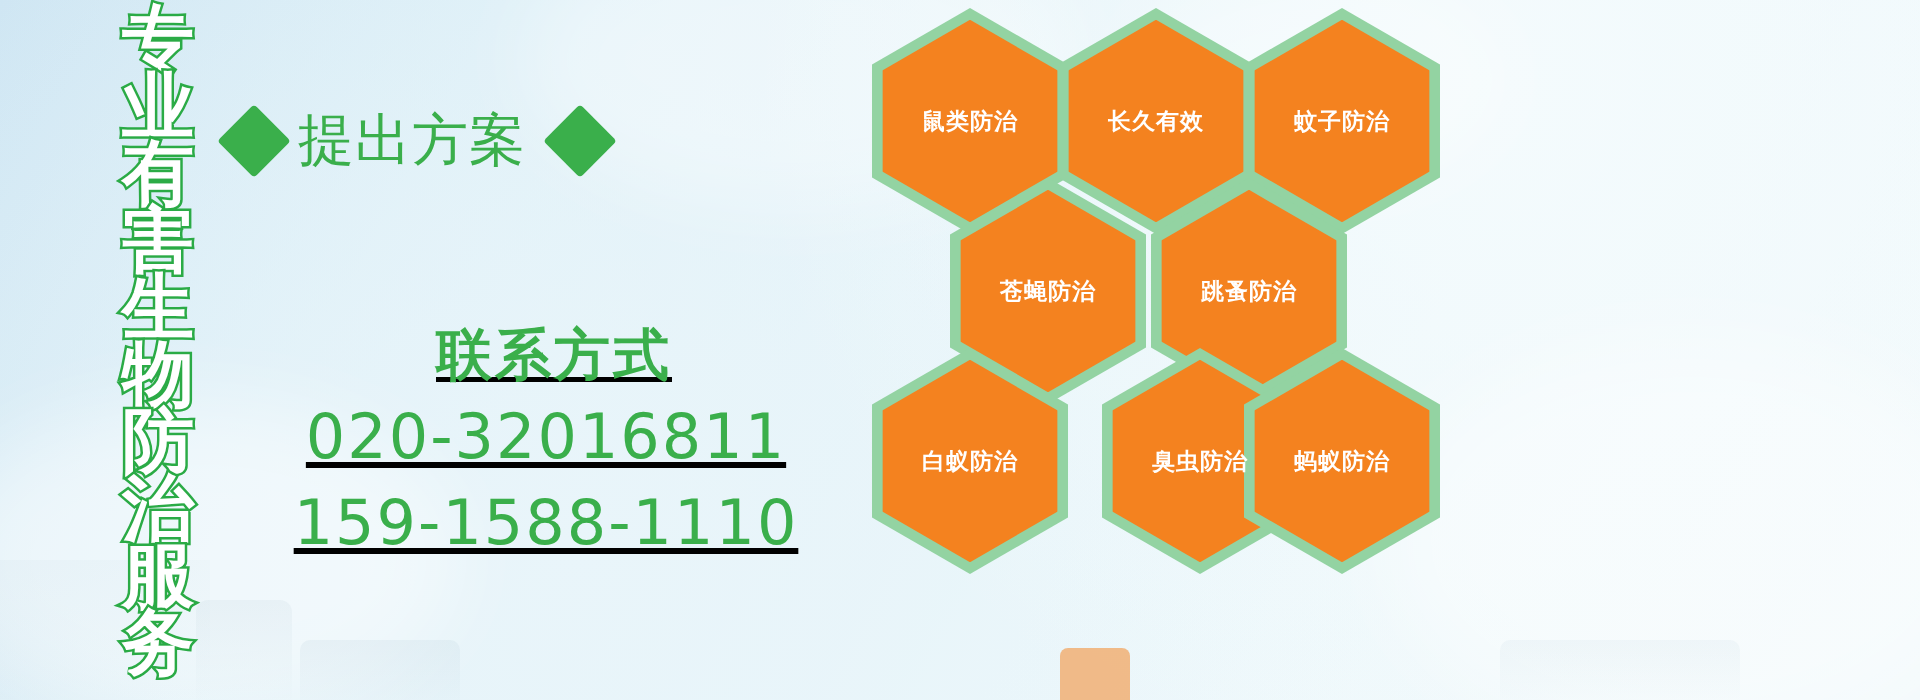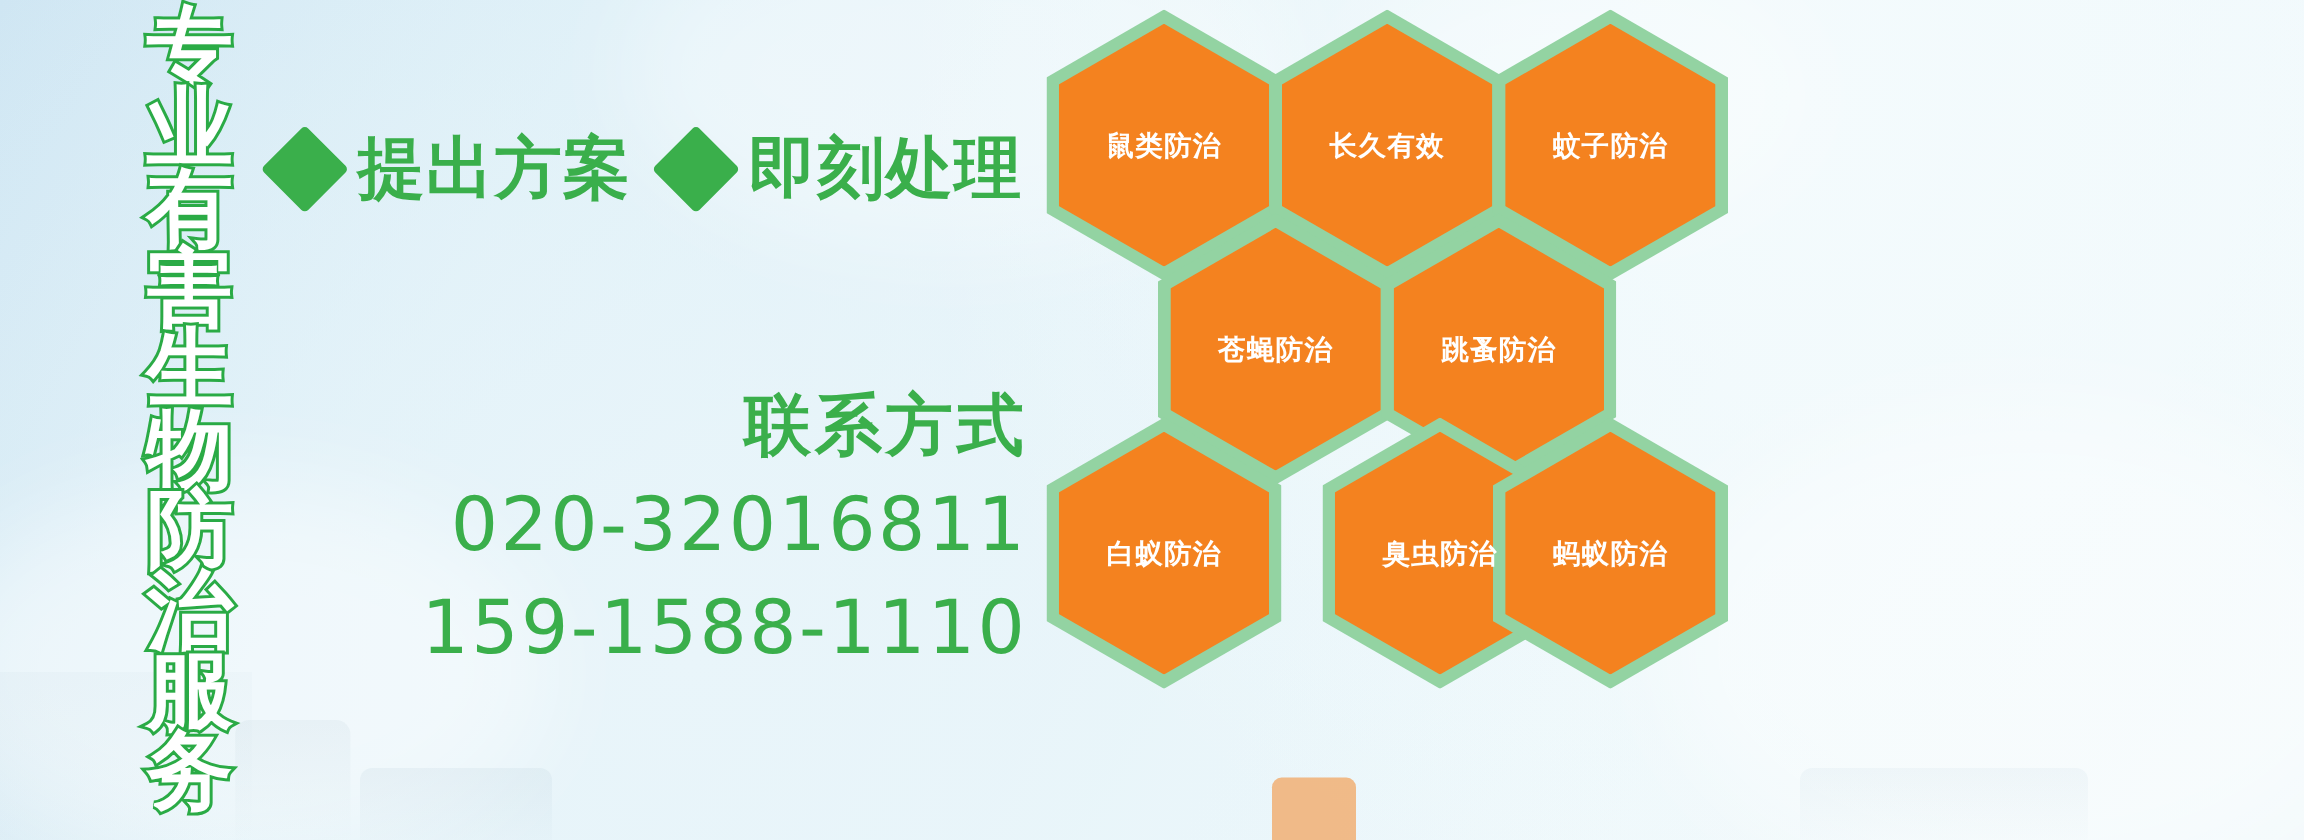--- a/index.html
+++ b/index.html
@@ -90,35 +90,36 @@
     width: 52px;
     height: 52px;
     background: #3aaf4b;
     transform: rotate(45deg);
     border-radius: 4px;
     flex: none;
     margin-right: 18px;
   }
   .feature-label {
     font-size: 56px;
-    font-weight: 700;
+    font-weight: 400;
     color: #3aaf4b;
     font-family: "DejaVu Sans", "Liberation Sans", sans-serif;
     letter-spacing: 1px;
     white-space: nowrap;
   }
   .feature-gap { width: 28px; flex: none; }
 
   
   #contact {
     position: absolute;
     left: 236px;
     top: 316px;
     width: 620px;
-    text-align: right;
+    text-align: center;
+    text-decoration: underline;
   }
   #contact-title {
     font-size: 56px;
     font-weight: 700;
     color: #3aaf4b;
     font-family: "DejaVu Sans", "Liberation Sans", sans-serif;
     letter-spacing: 3px;
     line-height: 78px;
     padding-left: 16px;
   }
@@ -168,21 +169,21 @@
     font-family: "DejaVu Sans", "Liberation Sans", sans-serif;
     letter-spacing: 1px;
     white-space: nowrap;
     z-index: 2;
   }
 
   
   .hex.r1c1 { left: 14px;  top: 8px; }
   .hex.r1c2 { left: 200px; top: 8px; }
   .hex.r1c3 { left: 386px; top: 8px; }
-  .hex.r2c1 { left: 107px; top: 178px; }
+  .hex.r2c1 { left: 92px; top: 178px; }
   .hex.r2c2 { left: 293px; top: 178px; }
   .hex.r3c1 { left: 14px;  top: 348px; }
   .hex.r3c2 { left: 200px; top: 348px; margin-left: 44px; }
   .hex.r3c3 { left: 386px; top: 348px; }
 </style>
 </head>
 <body>
 
 <div id="banner">
 
@@ -212,21 +213,20 @@
 
   <div id="features">
     <div class="feature-row">
       <div class="feature-item">
         <span class="diamond"></span>
         <span class="feature-label">提出方案</span>
       </div>
       <span class="feature-gap"></span>
       <div class="feature-item">
         <span class="diamond"></span>
-        <span class="feature-label">即刻处理</span>
       </div>
     </div>
   </div>
 
   <div id="contact">
     <div id="contact-title">联系方式</div>
     <div class="phone">020-32016811</div>
     <div class="phone">159-1588-1110</div>
   </div>
 

